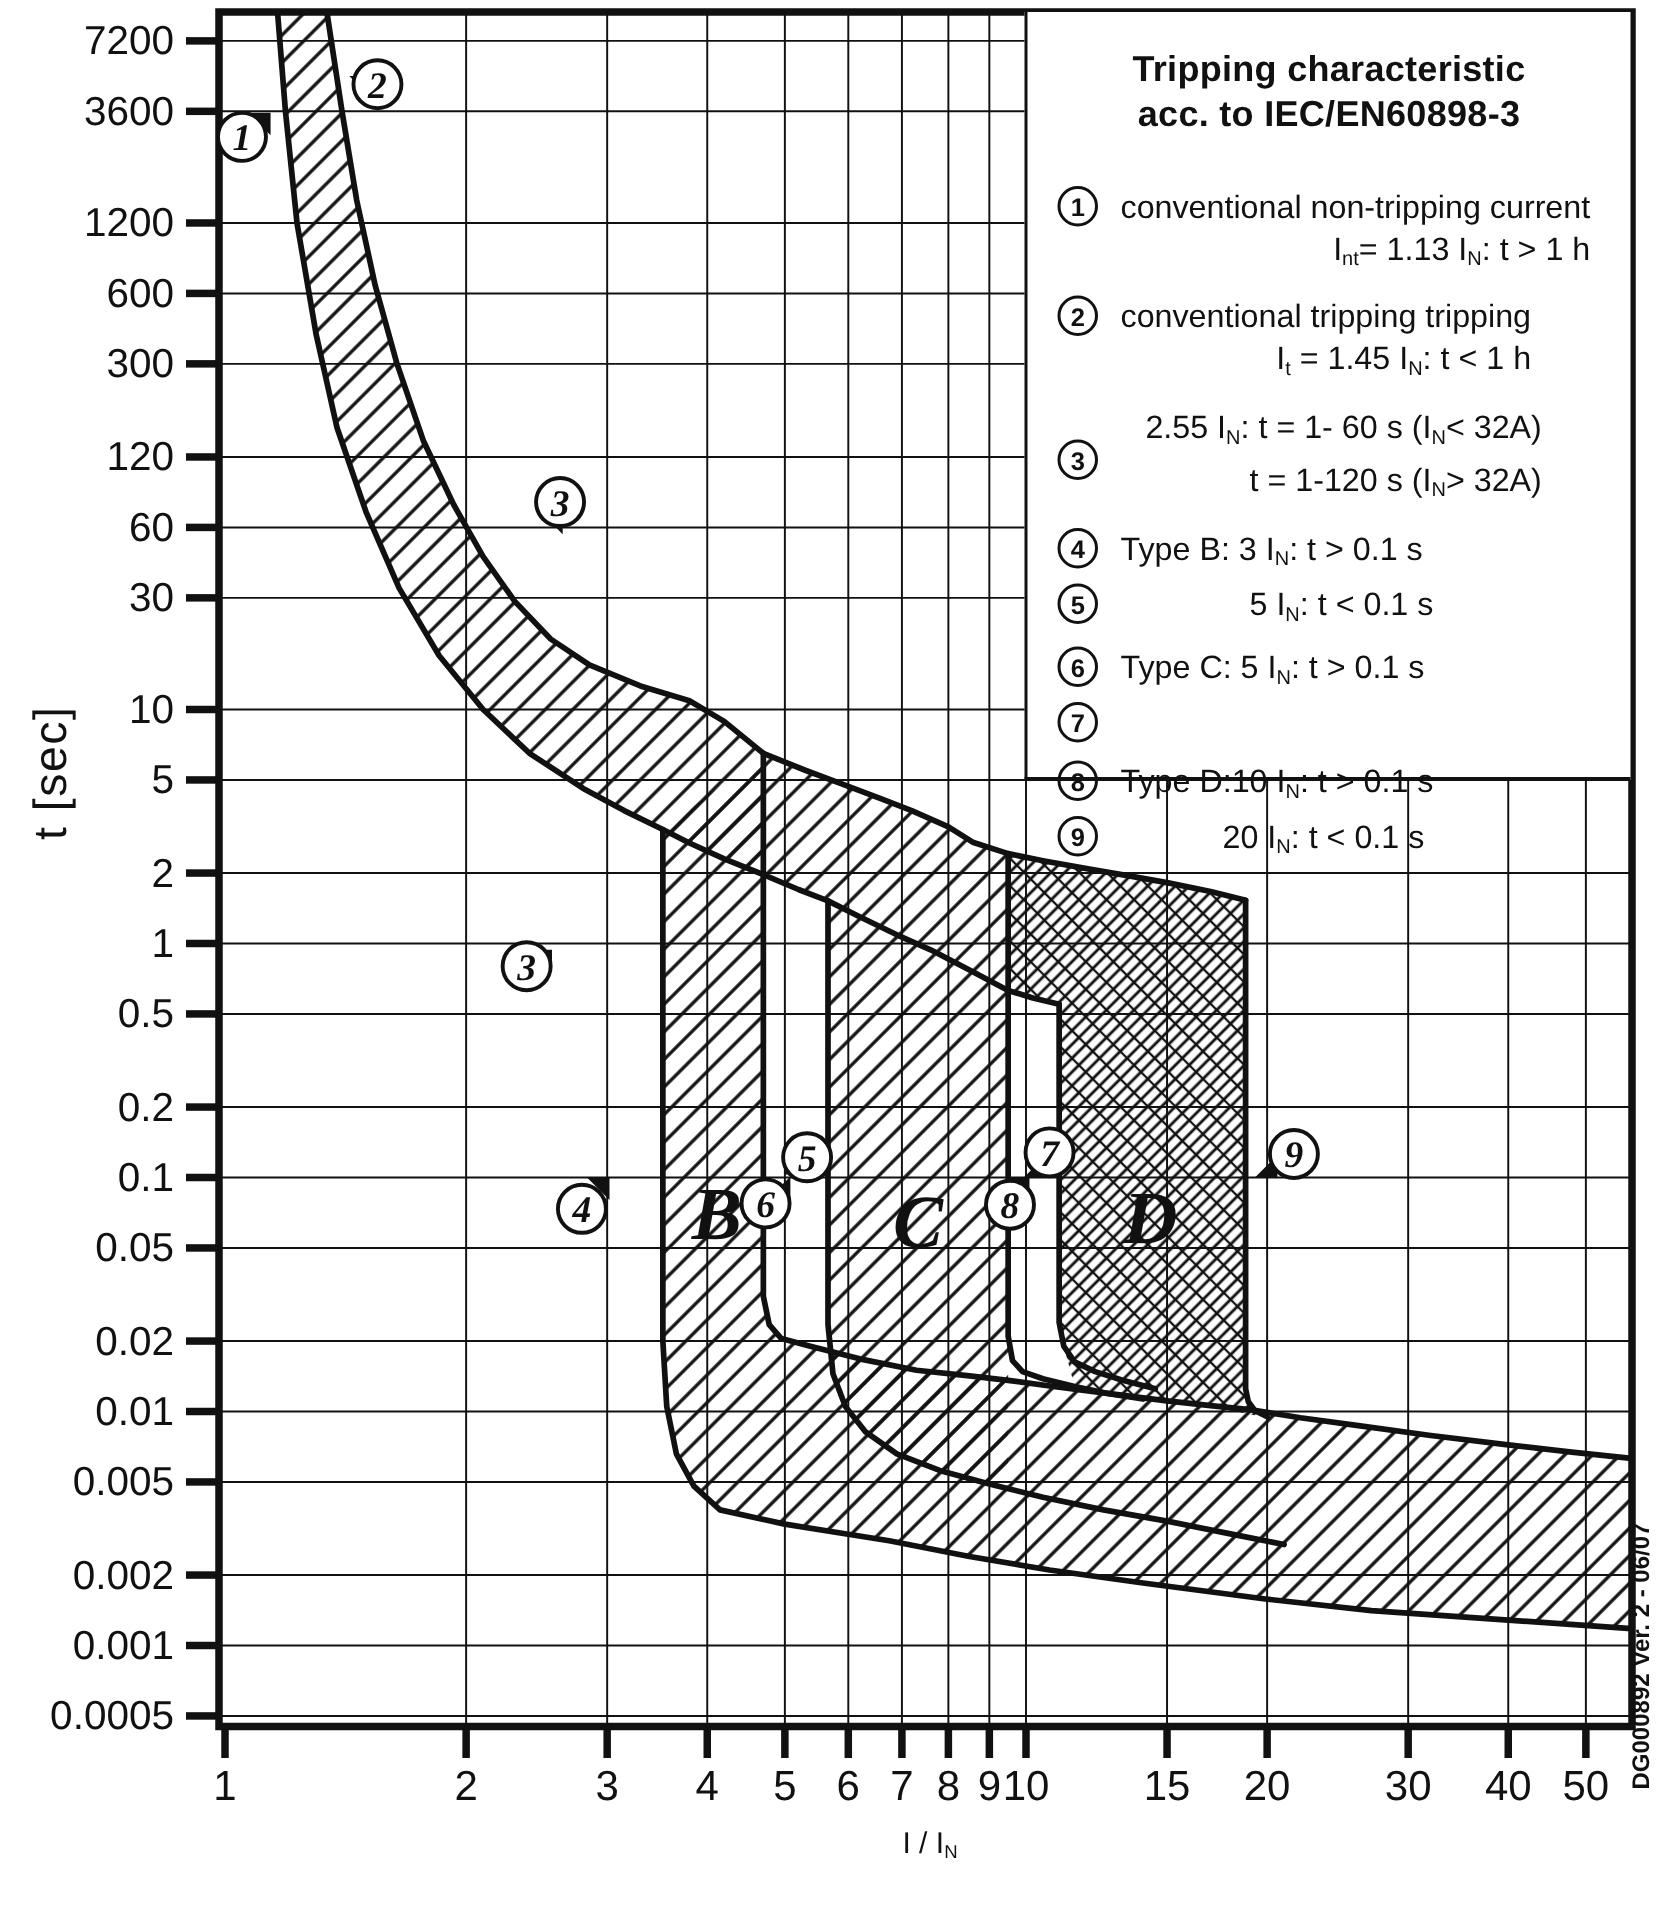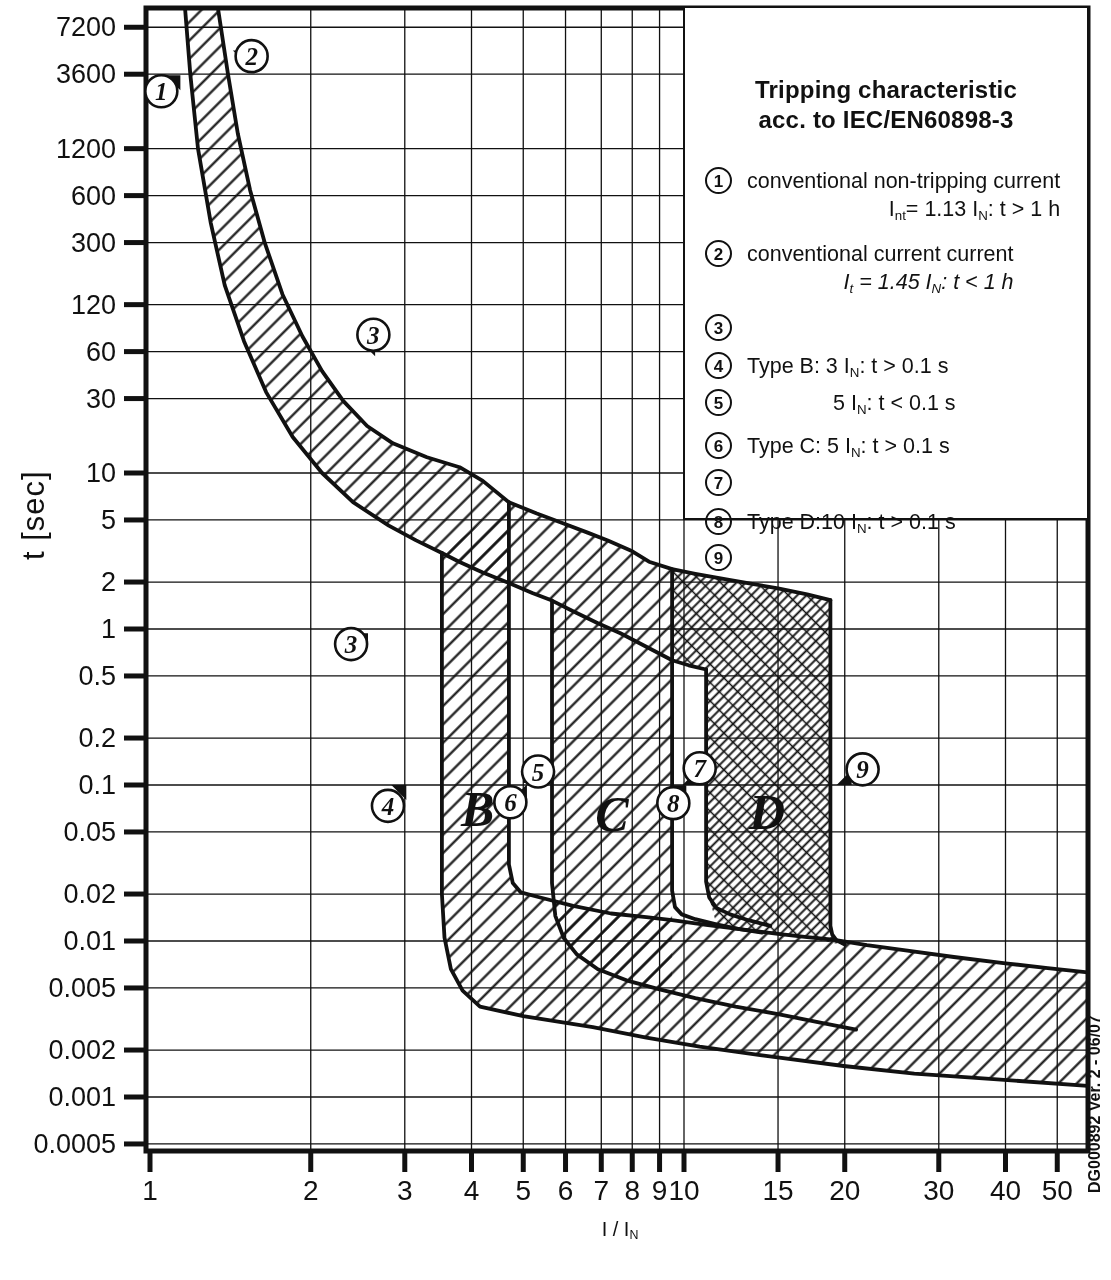--- a/index.html
+++ b/index.html
@@ -205,41 +205,45 @@
         <polygon points="851.6050956771279,785 836.6050956771279,785 851.6050956771279,770" fill="#111"></polygon>
         <circle cx="862.5983031145971" cy="769.3421949616602" r="16" fill="#fff" stroke="#111" stroke-width="2.6"></circle>
         <text x="862.5983031145971" y="778.3421949616602" text-anchor="middle" font-size="25" class="marker-num">9</text>
         <text x="477.791532881821" y="825.7282574790314" text-anchor="middle" font-size="50" class="zone-letter">B</text>
         <text x="611.9655224583623" y="831.1511460554684" text-anchor="middle" font-size="50" class="zone-letter">C</text>
         <text x="766.949444006343" y="828.6322708471816" text-anchor="middle" font-size="50" class="zone-letter">D</text>
       </g>
   </svg>
 
   <div id="legend">
-    <div class="leg-title" style="margin-top:67px;">
+    <div class="leg-title" style="margin-top:24px;">
       <div>Tripping characteristic</div>
       <div>acc. to IEC/EN60898-3</div>
     </div>
     <div id="leg-items" style="margin-top:32px;">
         <div class="leg-item" style="margin-top: 26px; align-items: flex-start;">
           <div class="leg-circ">1</div>
           <div class="leg-lines">
             <div style="padding-left: 0px;">conventional non-tripping current</div>
             <div style="padding-left: 0px;">I<sub>nt</sub>= 1.13 I<sub>N</sub>: t &gt; 1 h</div>
           </div>
         </div>
         <div class="leg-item" style="margin-top: 10px; align-items: flex-start;">
           <div class="leg-circ">2</div>
           <div class="leg-lines">
-            <div style="padding-left: 0px;">conventional current current</div>
-            <div style="padding-left: 0px; font-style: italic;">I<sub>t</sub> = 1.45 I<sub>N</sub>: t &lt; 1 h</div>
+            <div style="padding-left: 0px;">conventional tripping tripping</div>
+            <div style="padding-left: 0px;">I<sub>t</sub> = 1.45 I<sub>N</sub>: t &lt; 1 h</div>
           </div>
         </div>
         <div class="leg-item" style="margin-top: 12px; align-items: center;">
           <div class="leg-circ">3</div>
+          <div class="leg-lines">
+            <div style="padding-left: 0px;">2.55 I<sub>N</sub>: t = 1- 60 s (I<sub>N</sub>&lt; 32A)</div>
+            <div style="padding-left: 86px;">t = 1-120 s (I<sub>N</sub>&gt; 32A)</div>
+          </div>
         </div>
         <div class="leg-item" style="margin-top: 11px; align-items: flex-start;">
           <div class="leg-circ">4</div>
           <div class="leg-lines">
             <div style="padding-left: 0px;">Type B: 3 I<sub>N</sub>: t &gt; 0.1 s</div>
           </div>
         </div>
         <div class="leg-item" style="margin-top: 2px; align-items: flex-start;">
           <div class="leg-circ">5</div>
           <div class="leg-lines">
@@ -256,20 +260,23 @@
           <div class="leg-circ">7</div>
         </div>
         <div class="leg-item" style="margin-top: 12px; align-items: flex-start;">
           <div class="leg-circ">8</div>
           <div class="leg-lines">
             <div style="padding-left: 0px;">Type D:10 I<sub>N</sub>: t &gt; 0.1 s</div>
           </div>
         </div>
         <div class="leg-item" style="margin-top: 2px; align-items: flex-start;">
           <div class="leg-circ">9</div>
+          <div class="leg-lines">
+            <div style="padding-left: 68px;">20 I<sub>N</sub>: t &lt; 0.1 s</div>
+          </div>
         </div>
       </div>
   </div>
 
   <div id="y-title" class="vert">t [sec]</div>
   <div id="x-title">I / I<sub>N</sub></div>
   <div id="side-text" class="vert">DG000892 Ver. 2 - 06/07</div>
 </div>
 
 </body></html>

